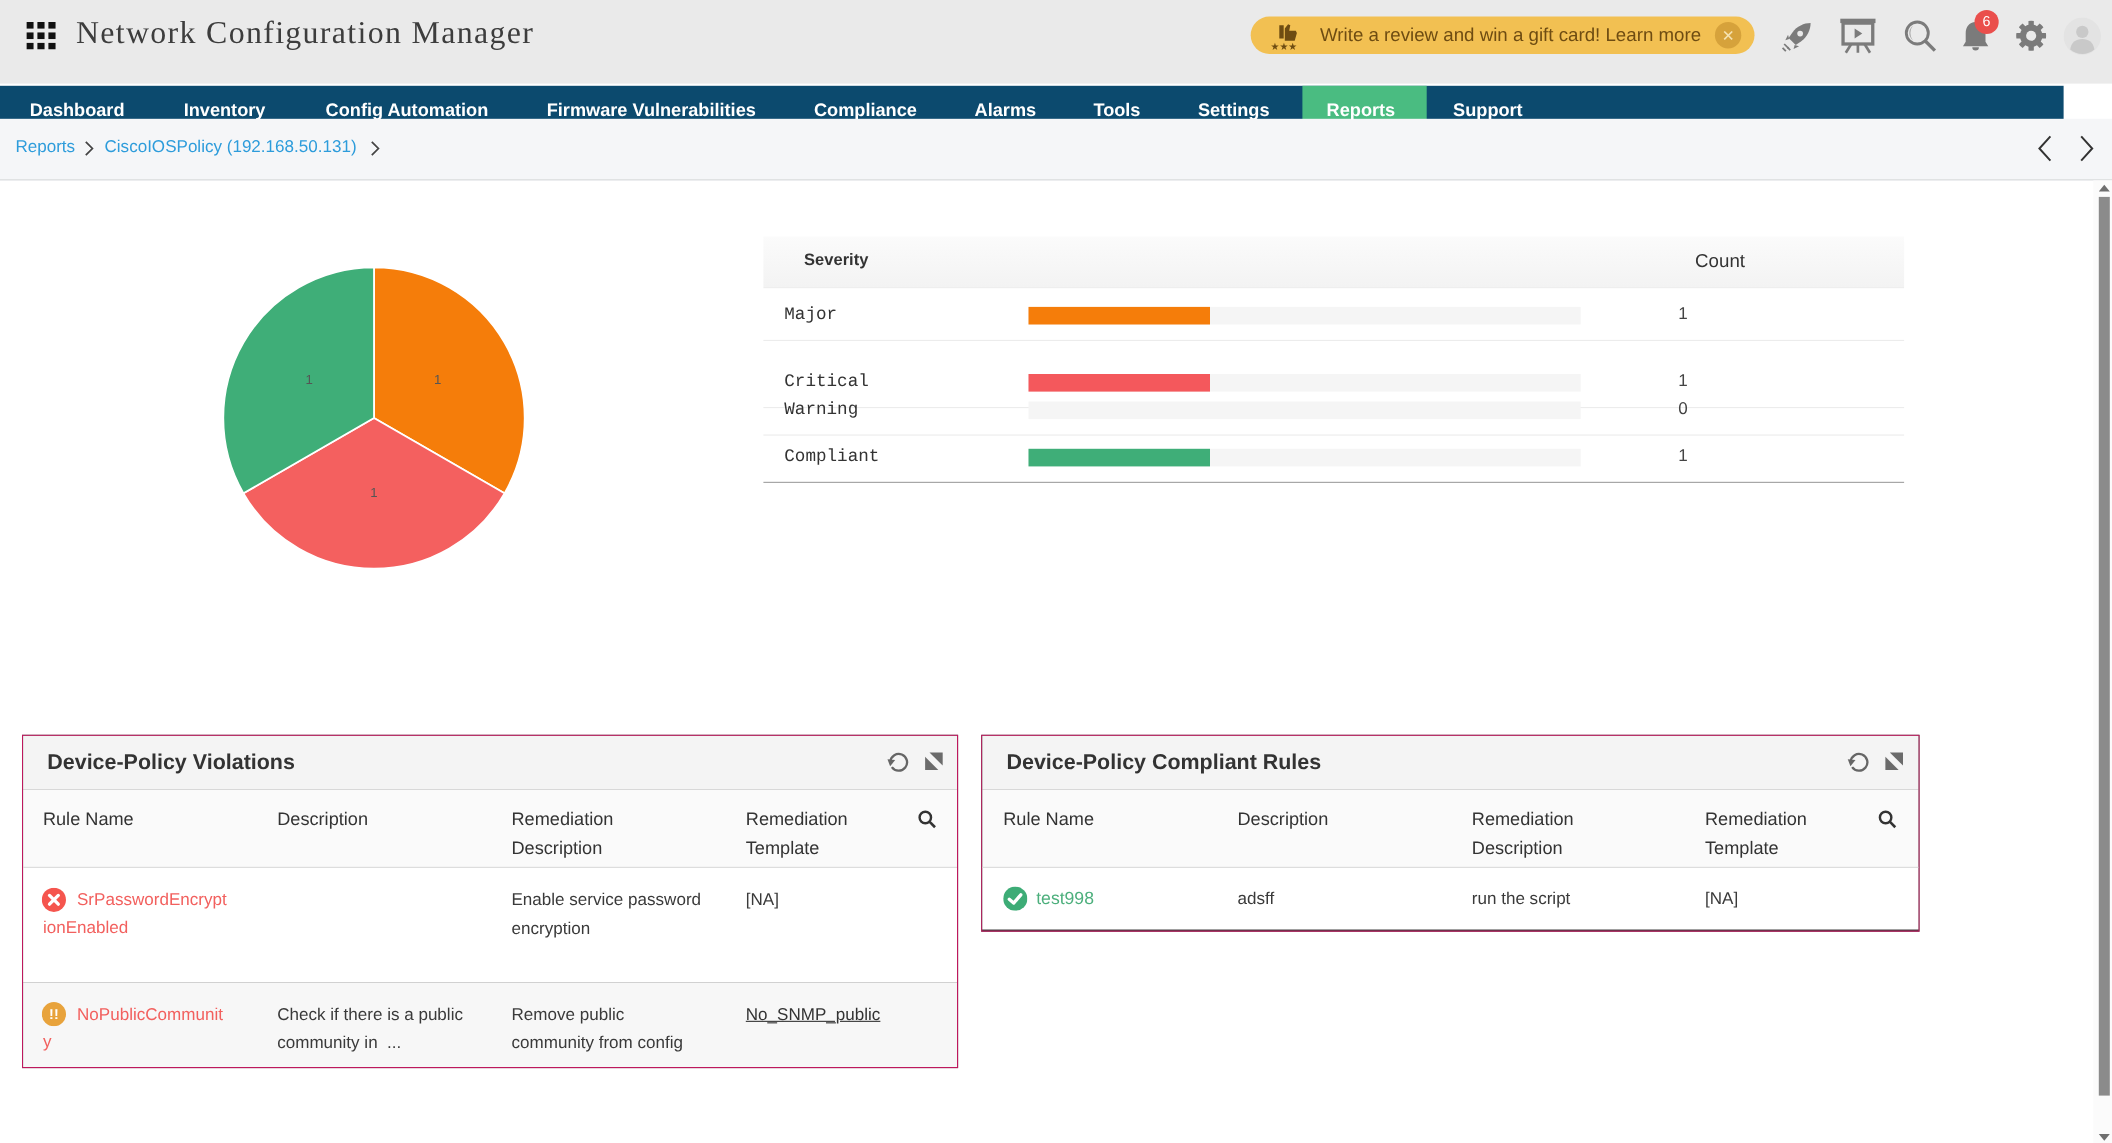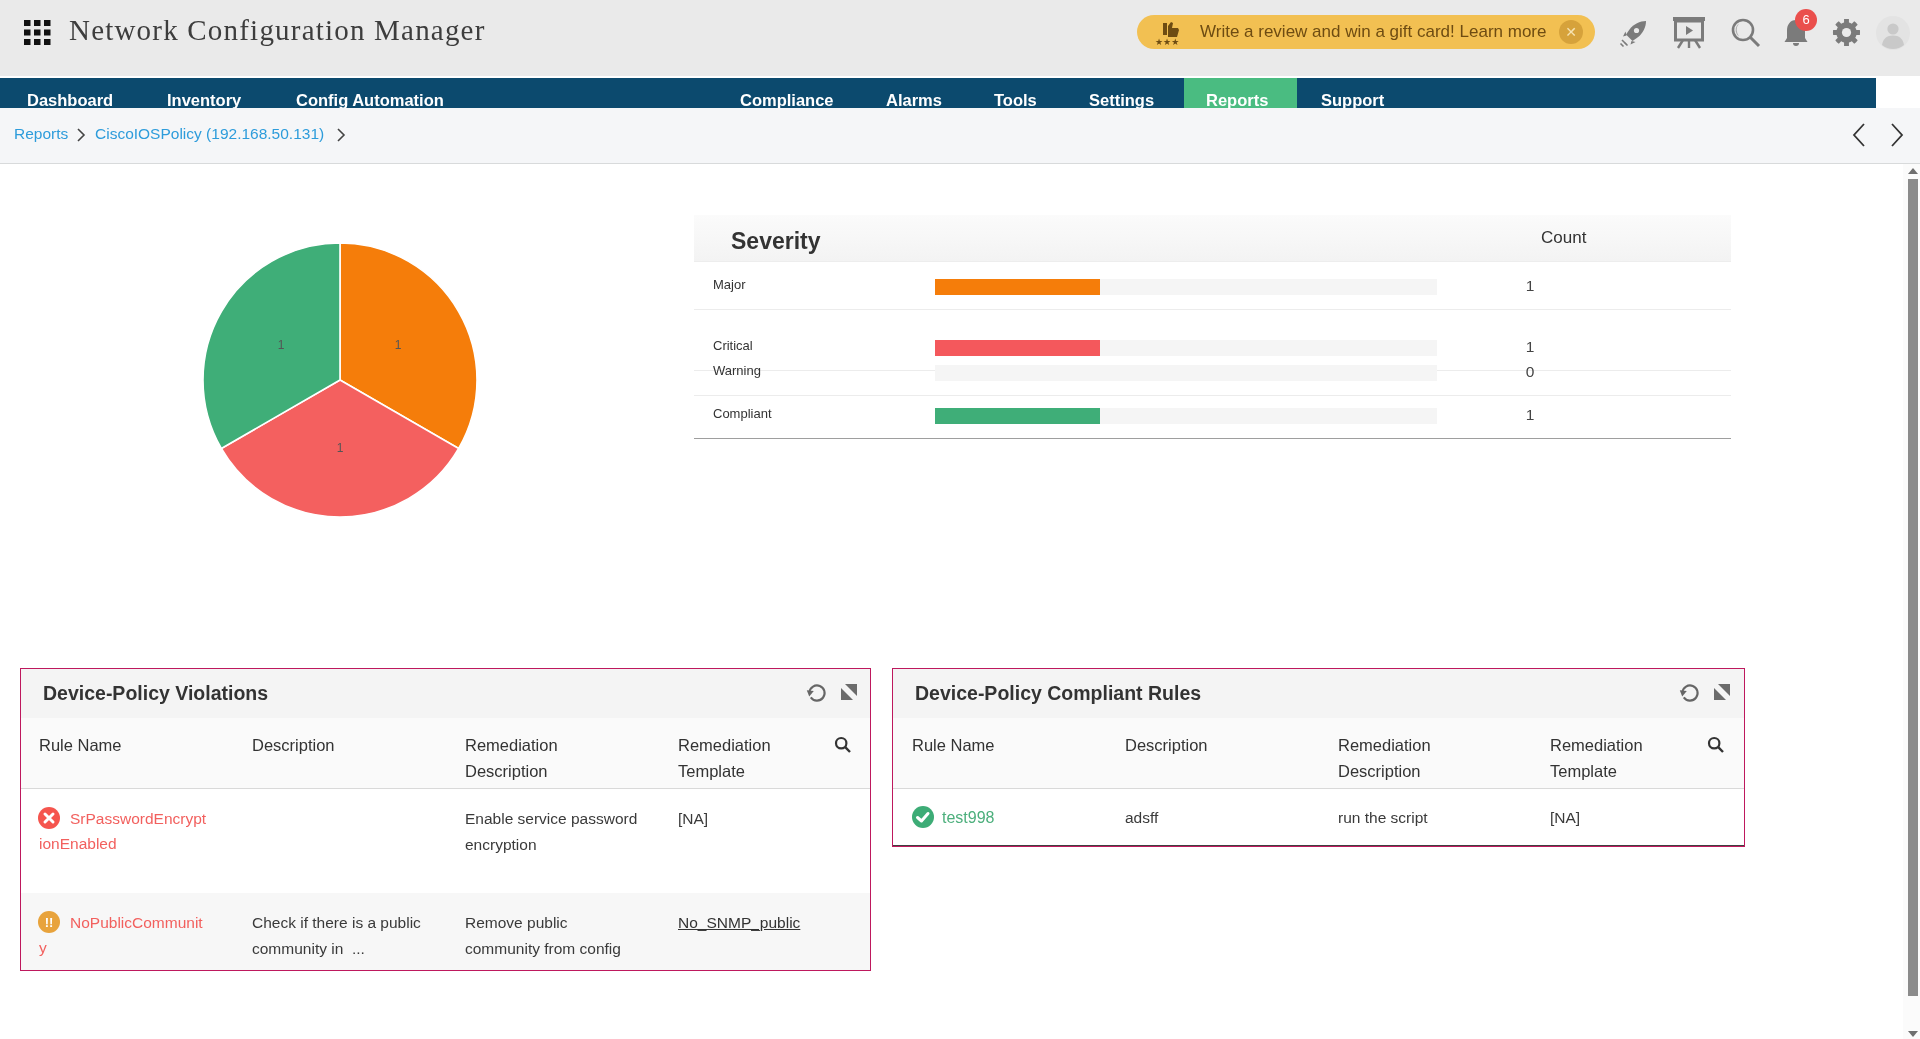--- a/index.html
+++ b/index.html
@@ -22,21 +22,21 @@
   #repblk{position:absolute;left:1184px;top:0;width:113px;height:43px;background:#4abc81;}
   
   #crumb{position:absolute;left:0;top:108px;width:1920px;height:55px;background:#f5f6f8;
          border-bottom:1px solid #d8dadb;}
   .bl{color:#2d9cdb;font-size:15.5px;}
   
   #sev{position:absolute;left:694px;top:215px;width:1037px;}
   #sevhead{position:absolute;left:0;top:0;width:1037px;height:46px;
            background:linear-gradient(#fbfbfb,#f3f3f3);border-bottom:1px solid #ededed;}
   .sevrow{position:absolute;left:0;width:1037px;height:43px;border-bottom:1px solid #ececec;}
-  .sevlab{position:absolute;left:19px;top:11px;font-size:13px;color:#333;}
+  .sevlab{position:absolute;left:19px;top:11px;font-size:16px;color:#333;font-family:Liberation Mono, monospace;}
   .track{position:absolute;left:241px;top:13px;width:502px;height:16px;background:#f5f5f5;}
   .fill{position:absolute;left:0;top:0;height:16px;}
   .cnt{position:absolute;left:829px;top:11px;width:14px;text-align:center;font-size:15.5px;color:#444;}
   
   .panel{position:absolute;background:#404040;border:1px solid #be185d;}
   .phead{position:absolute;left:0;top:0;height:49px;background:#f4f4f4;width:100%;}
   .ptitle{position:absolute;left:22px;top:13px;font-size:19.5px;font-weight:700;color:#333;}
   .thead{position:absolute;left:0;top:49px;height:71px;background:#fafafa;width:100%;
          border-bottom:1px solid #d9d9d9;box-sizing:border-box;}
   .th{position:absolute;top:14px;font-size:16.5px;font-weight:400;color:#333;line-height:26px;width:135px;}
@@ -118,20 +118,21 @@
     <circle cx="17" cy="17" r="17" fill="#e3e3e3"></circle>
     <circle cx="17" cy="13" r="5.6" fill="#c9c9c9"></circle>
     <path d="M6 29 C7 22.5 11 19.5 17 19.5 C23 19.5 27 22.5 28 29 A17 17 0 0 1 6 29 Z" fill="#c9c9c9"></path>
   </svg>
 </div>
 
 <div id="nav">
   <span class="nv" style="left:27px">Dashboard</span>
   <span class="nv" style="left:167px">Inventory</span>
   <span class="nv" style="left:296px">Config Automation</span>
+  <span class="nv" style="left:497px">Firmware Vulnerabilities</span>
   <span class="nv" style="left:740px">Compliance</span>
   <span class="nv" style="left:886px">Alarms</span>
   <span class="nv" style="left:994px">Tools</span>
   <span class="nv" style="left:1089px">Settings</span>
   <div id="repblk"></div>
   <span class="nv" style="left:1206px;z-index:2">Reports</span>
   <span class="nv" style="left:1321px">Support</span>
   <svg class="abs" style="left:1896px;top:10px" width="8" height="24" viewBox="0 0 8 24">
     <circle cx="4" cy="3" r="2.6" fill="#fff"></circle>
       <circle cx="4" cy="12" r="2.6" fill="#fff"></circle>
@@ -164,21 +165,21 @@
   </g>
   <g fill="#555" font-size="12" font-family="Liberation Sans" text-anchor="middle">
     <text x="208" y="119">1</text>
     <text x="150" y="222">1</text>
     <text x="91" y="119">1</text>
   </g>
 </svg>
 
 <div id="sev">
   <div id="sevhead">
-    <span style="position:absolute;left:37px;top:13px;font-size:23px;font-weight:700;color:#333">Severity</span>
+    <span style="position:absolute;left:37px;top:13px;font-size:15px;font-weight:700;color:#333">Severity</span>
     <span style="position:absolute;left:847px;top:13px;font-size:17px;font-weight:400;color:#333">Count</span>
   </div>
   <div class="sevrow" style="top:51px">
     <span class="sevlab">Major</span>
     <div class="track">
         <div class="fill" style="width:165px;background:#f57d0a"></div>
       </div>
     <span class="cnt">1</span>
   </div>
   <div class="sevrow" style="top:112px">

